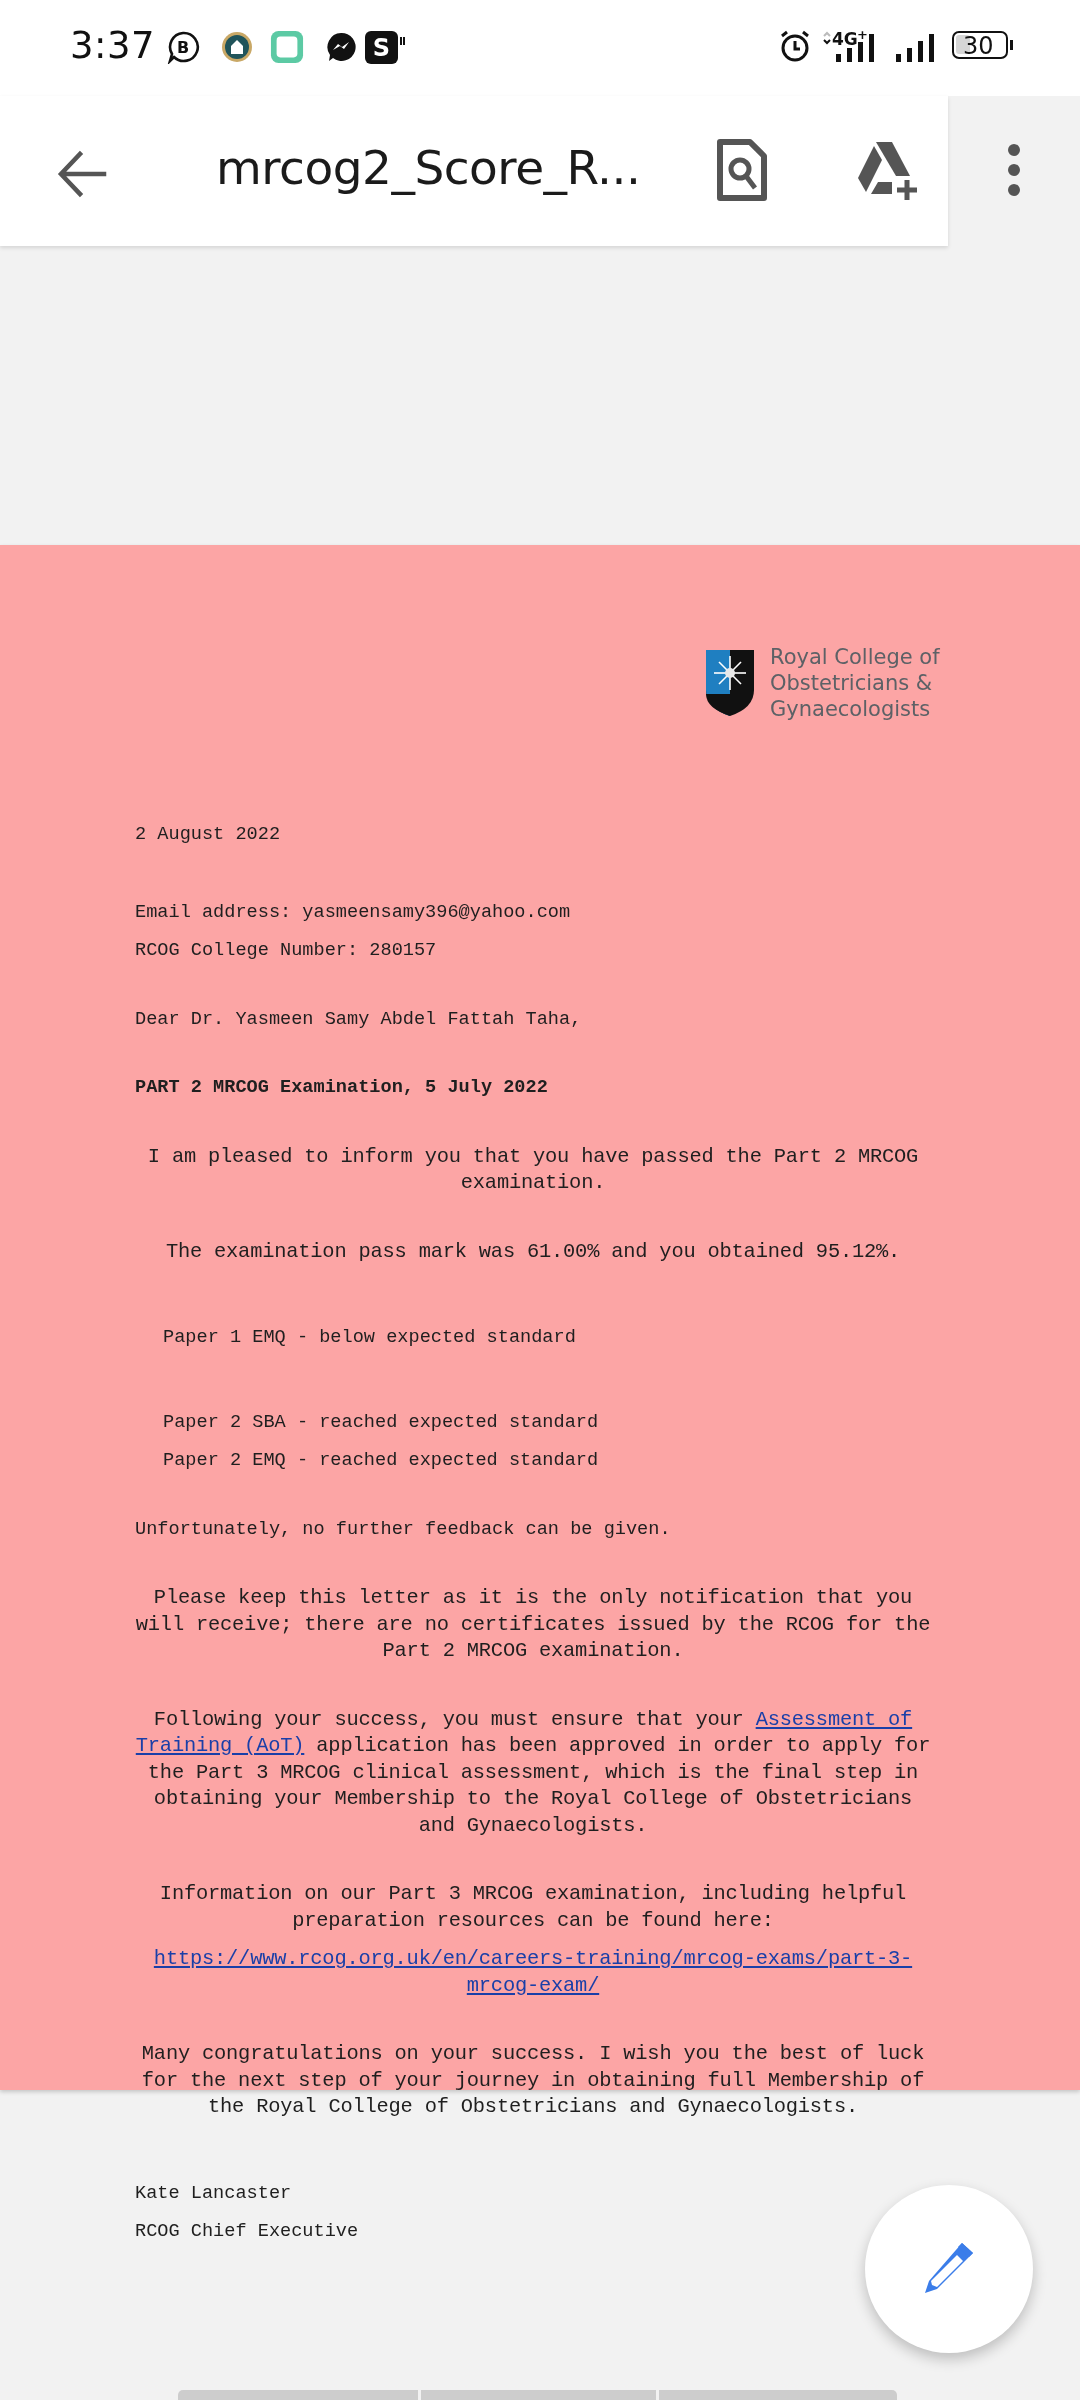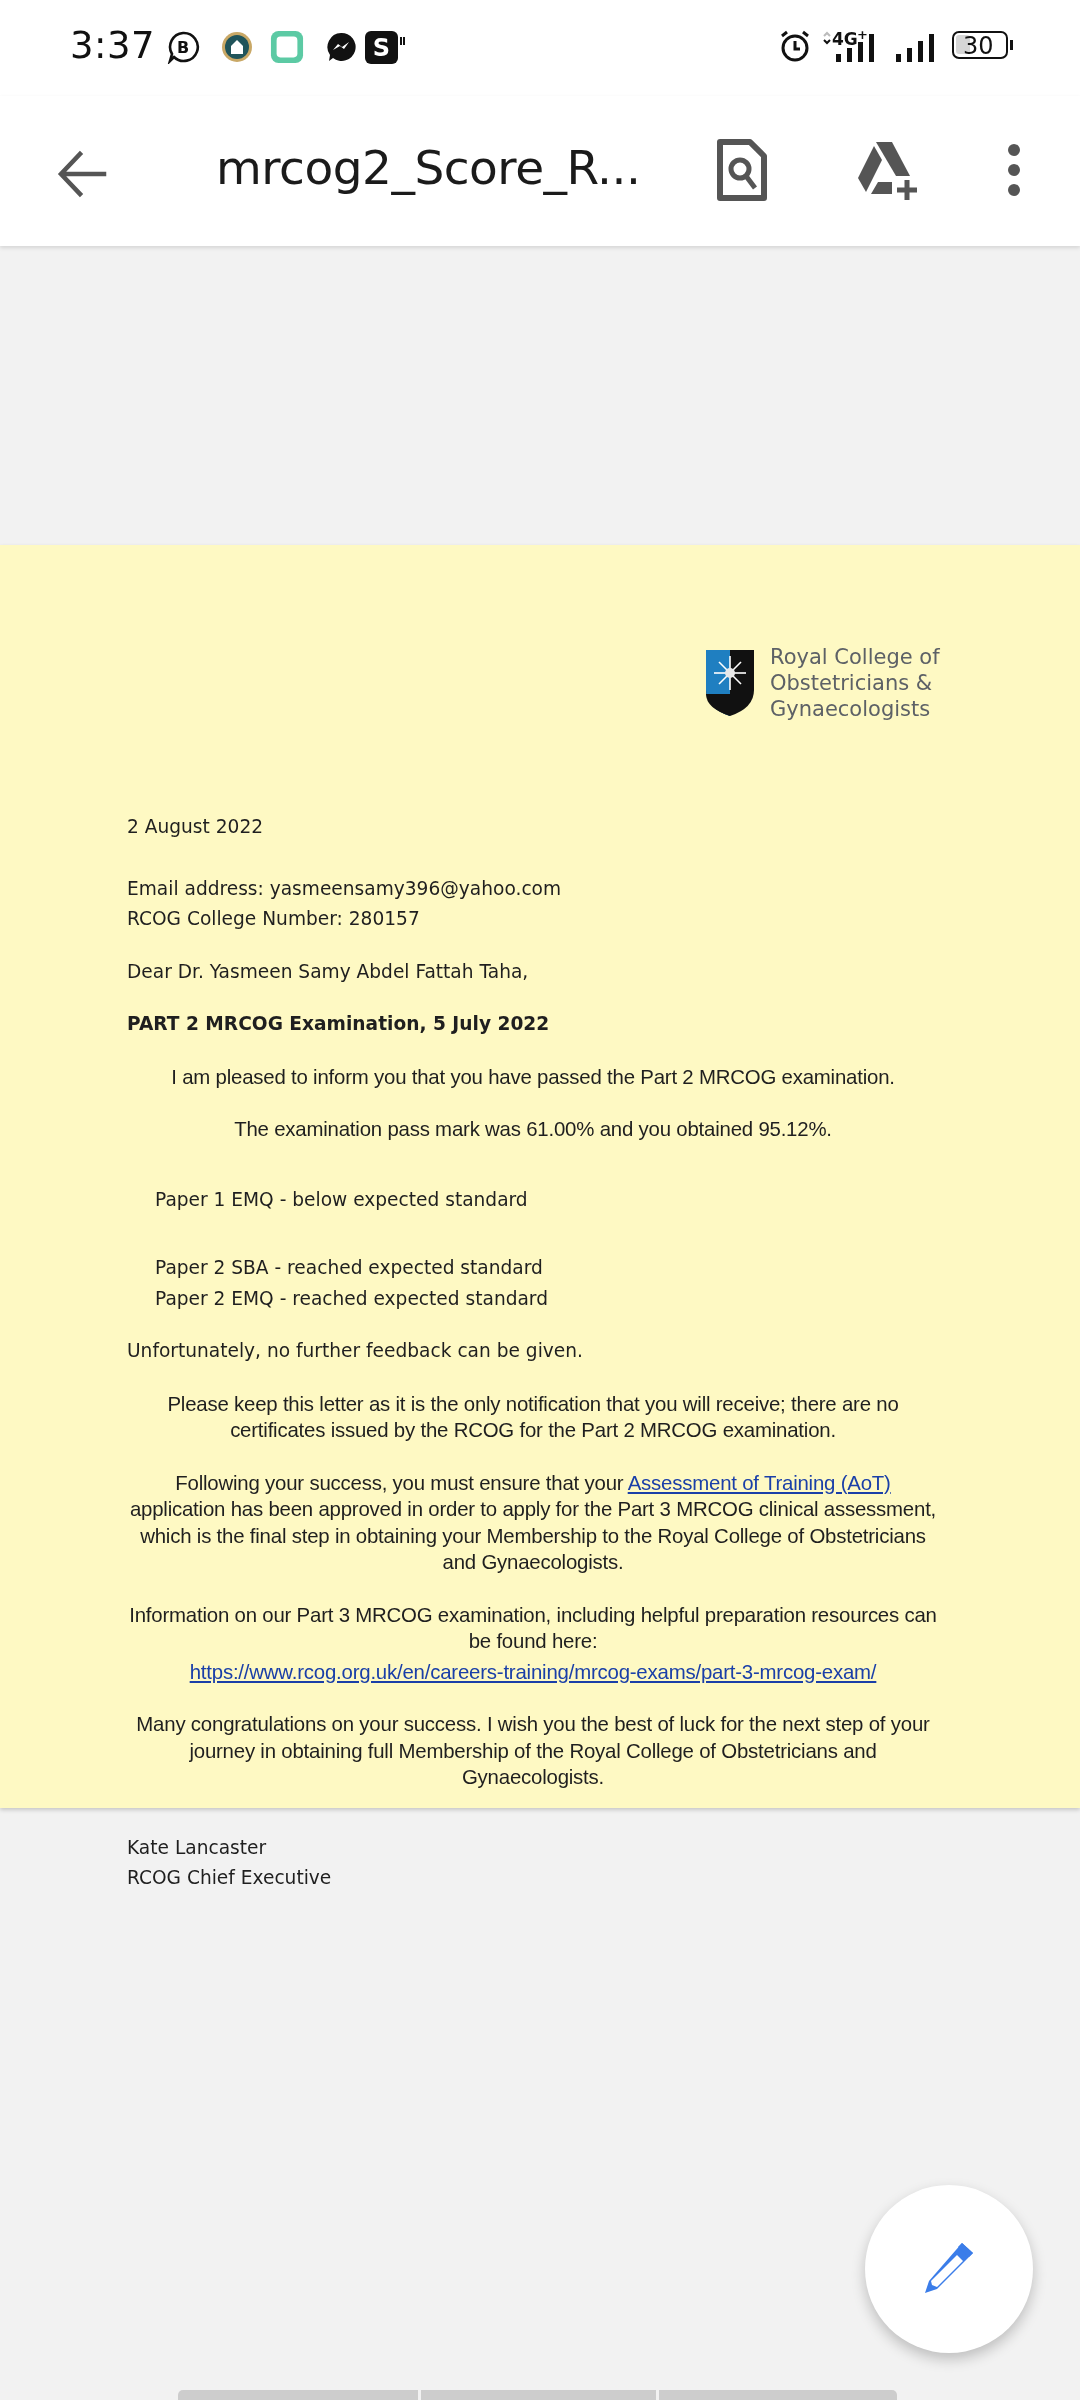--- a/index.html
+++ b/index.html
@@ -5,32 +5,32 @@
   html, body { margin:0; padding:0; }
   body { width:1080px; height:2400px; background:#f2f2f2; position:relative; overflow:hidden; font-family:"Liberation Sans", sans-serif; }
 
   
   .statusbar { position:absolute; left:0; top:0; width:1080px; height:96px; background:#ffffff; }
   .sb-time { position:absolute; left:70px; top:24px; font-size:37px; color:#111; font-family:"DejaVu Sans", sans-serif; letter-spacing:0.5px; }
   .sb-icon { position:absolute; top:30px; width:34px; height:34px; }
   .sb-right { position:absolute; top:28px; }
 
   
-  .appbar { position:absolute; left:0; top:96px; width:1080px; height:150px; background:#ffffff; box-shadow:0 2px 4px rgba(0,0,0,0.12); z-index:2; }
+  .appbar { position:absolute; left:0; top:96px; width:948px; height:150px; background:#ffffff; box-shadow:0 2px 4px rgba(0,0,0,0.12); z-index:2; }
   .back-btn { position:absolute; left:52px; top:46px; width:64px; height:64px; }
   .doc-title { position:absolute; left:216px; top:44px; font-size:47px; color:#1b1b1b; font-family:"DejaVu Sans", sans-serif; font-weight:normal; letter-spacing:-0.5px; }
   .act-btn { position:absolute; top:40px; width:70px; height:76px; }
 
   
-  .page { position:absolute; left:0; top:545px; width:1080px; height:1263px; background:#fef9c3; box-shadow:0 2px 4px rgba(0,0,0,0.18); }
+  .page { position:absolute; left:0; top:545px; width:1080px; height:1545px; background:#fca5a5; box-shadow:0 2px 4px rgba(0,0,0,0.18); }
   .logo { position:absolute; left:706px; top:105px; }
   .logo-shield { position:absolute; left:0; top:0; width:48px; height:66px; }
   .logo-text { position:absolute; left:64px; top:-6px; width:220px; font-size:21px; line-height:26px; color:#5d6166; font-family:"DejaVu Sans", sans-serif; }
   .letter { position:absolute; left:123px; top:265px; width:820px; font-family:"DejaVu Sans", sans-serif; font-size:18.6px; color:#1f1f1f; line-height:26.5px; }
-  .letter p { margin:4px; }
+  .letter p { margin:12px;font-family:Liberation Mono, monospace; }
   .gap-sm { height:18px; }
   .bold { font-weight:bold; }
   .indent { padding-left:28px; }
   .link { color:#1a3fa8; text-decoration:underline; }
   .cond { font-family:"Liberation Sans", sans-serif; font-size:20.4px; letter-spacing:-0.2px;text-align:center; }
 
   
   .fab { position:absolute; left:865px; top:2185px; width:168px; height:168px; border-radius:50%; background:#ffffff; box-shadow:0 6px 14px rgba(0,0,0,0.22); }
   .fab svg { position:absolute; left:52px; top:52px; }
 

